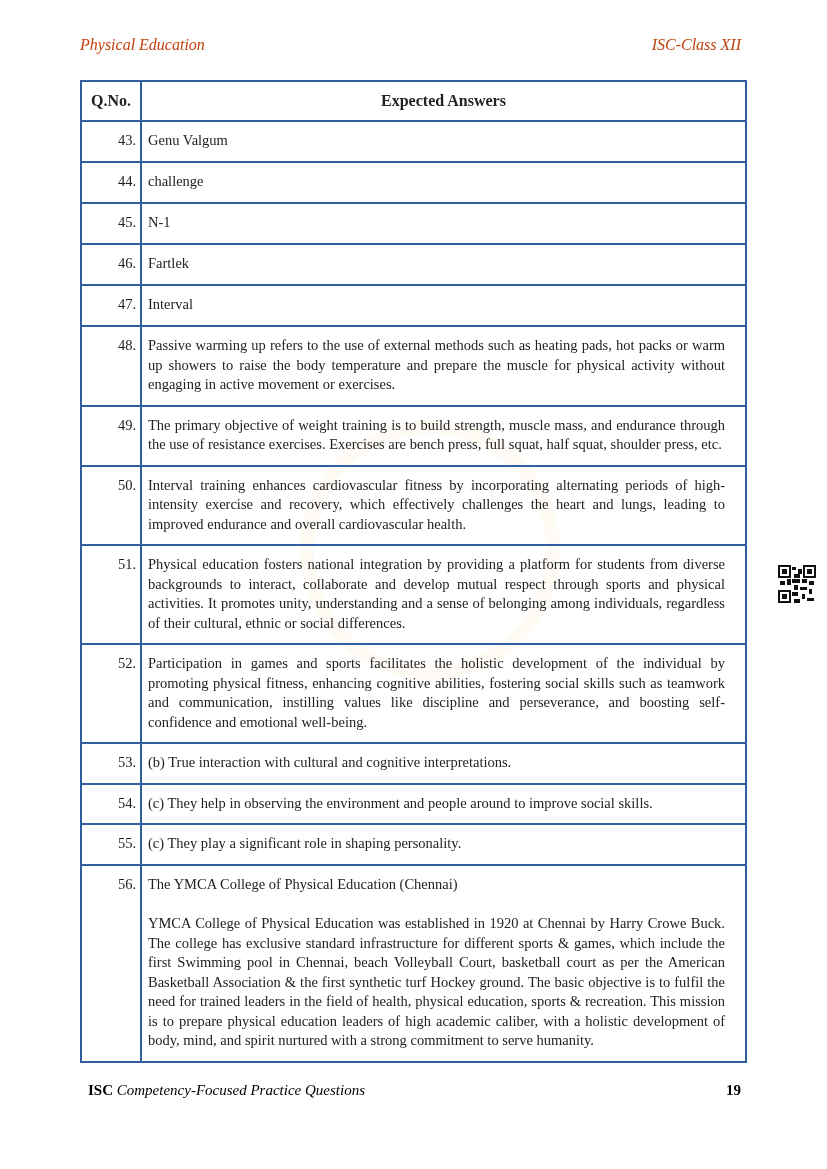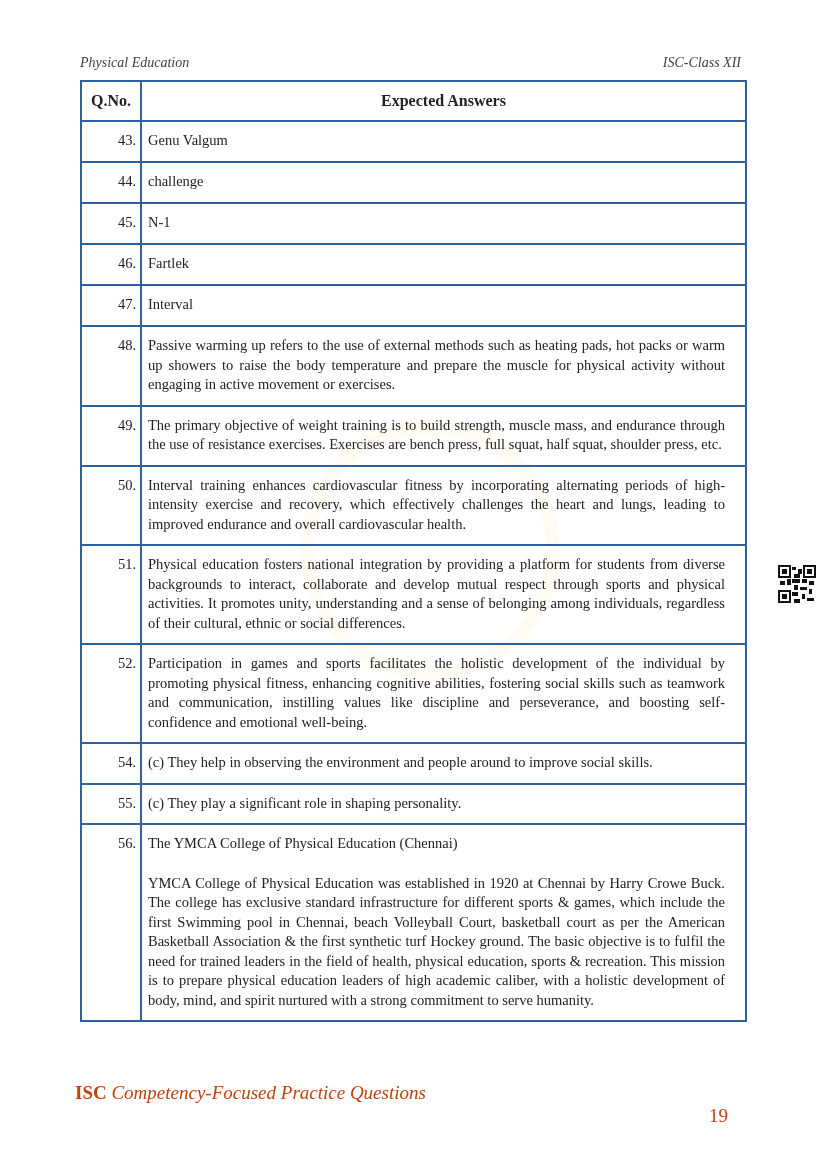--- a/index.html
+++ b/index.html
@@ -1,37 +1,37 @@
 <!DOCTYPE html>
 <html><head>
 <meta charset="utf-8">
 <style>
   html, body { margin: 0; padding: 0; background: #ffffff; }
   body { width: 827px; height: 1169px; position: relative; overflow: hidden;
          font-family: "Liberation Serif", "DejaVu Serif", serif; color: #222; }
-  .running-head { position: absolute; top: 55px; font-style: italic; font-size: 14px; color: #404040; }
+  .running-head { position: absolute; top: 36px; font-style: italic; font-size: 16px; color: #c2410c; }
   .rh-left { left: 80px; }
   .rh-right { right: 86px; }
   .watermark { position: absolute; left: 300px; top: 420px; width: 260px; height: 260px;
                border-radius: 50%; border: 14px solid rgba(230, 200, 120, 0.08);
                box-sizing: border-box; pointer-events: none; }
   table.answers { position: absolute; left: 80px; top: 80px; width: 667px;
                   border-collapse: collapse; font-size: 14.5px; line-height: 19.5px; }
   table.answers td, table.answers th { border: 2.5px solid #2f5f9e; vertical-align: top; }
   table.answers th { height: 36px; font-weight: bold; font-size: 16px; vertical-align: middle; }
   th.qno-h { width: 54px; text-align: center; }
   td.qno { text-align: right; padding: 9px 4px 0 0; width: 54px; }
   td.ans { padding: 9px 20px 10px 6px; text-align: justify; }
   tr.short td { height: 20px; }
   .ans p { margin: 0; }
   .ans p + p { margin-top: 20px; }
-  .footer { position: absolute; top: 1082px; left: 75px; width: 653px; font-size: 19px; color: #c2410c; }
+  .footer { position: absolute; top: 1082px; left: 88px; width: 653px; font-size: 15px; color: #000000; }
   .footer .isc { font-weight: bold; }
   .footer .ft-title { font-style: italic; }
-  .footer .page-num { position: absolute; right: 0; top: 0; font-weight: normal; margin-top: 23px; }
+  .footer .page-num { position: absolute; right: 0; top: 0; font-weight: bold; }
   .qr { position: absolute; left: 778px; top: 565px; width: 38px; height: 38px; }
 </style>
 </head>
 <body>
 
 <div class="running-head rh-left">Physical Education</div>
 <div class="running-head rh-right">ISC-Class XII</div>
 
 <div class="watermark"></div>
 
@@ -97,20 +97,26 @@
           <p>Physical education fosters national integration by providing a platform for students from diverse backgrounds to interact, collaborate and develop mutual respect through sports and physical activities. It promotes unity, understanding and a sense of belonging among individuals, regardless of their cultural, ethnic or social differences.</p>
         </td>
       </tr>
       <tr>
         <td class="qno">52.</td>
         <td class="ans">
           <p>Participation in games and sports facilitates the holistic development of the individual by promoting physical fitness, enhancing cognitive abilities, fostering social skills such as teamwork and communication, instilling values like discipline and perseverance, and boosting self-confidence and emotional well-being.</p>
         </td>
       </tr>
       <tr>
+        <td class="qno">53.</td>
+        <td class="ans">
+          <p>(b) True interaction with cultural and cognitive interpretations.</p>
+        </td>
+      </tr>
+      <tr>
         <td class="qno">54.</td>
         <td class="ans">
           <p>(c) They help in observing the environment and people around to improve social skills.</p>
         </td>
       </tr>
       <tr>
         <td class="qno">55.</td>
         <td class="ans">
           <p>(c) They play a significant role in shaping personality.</p>
         </td>

